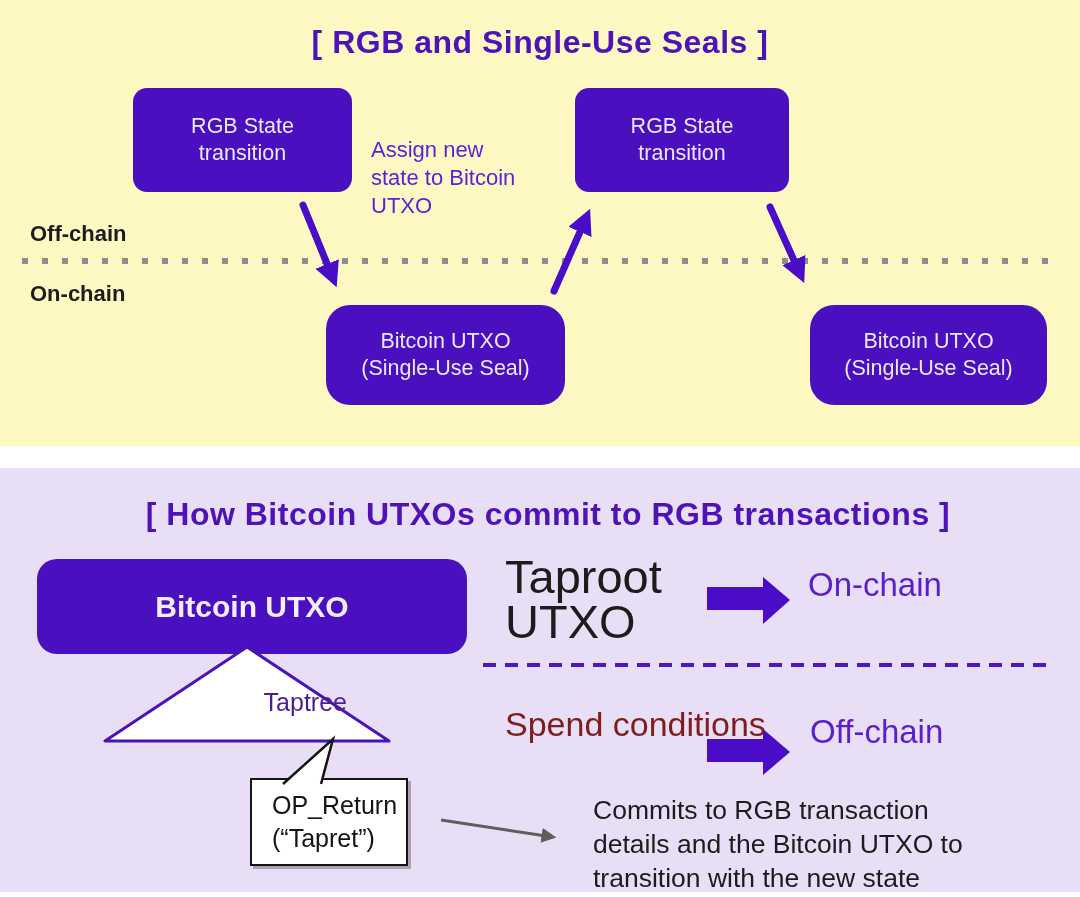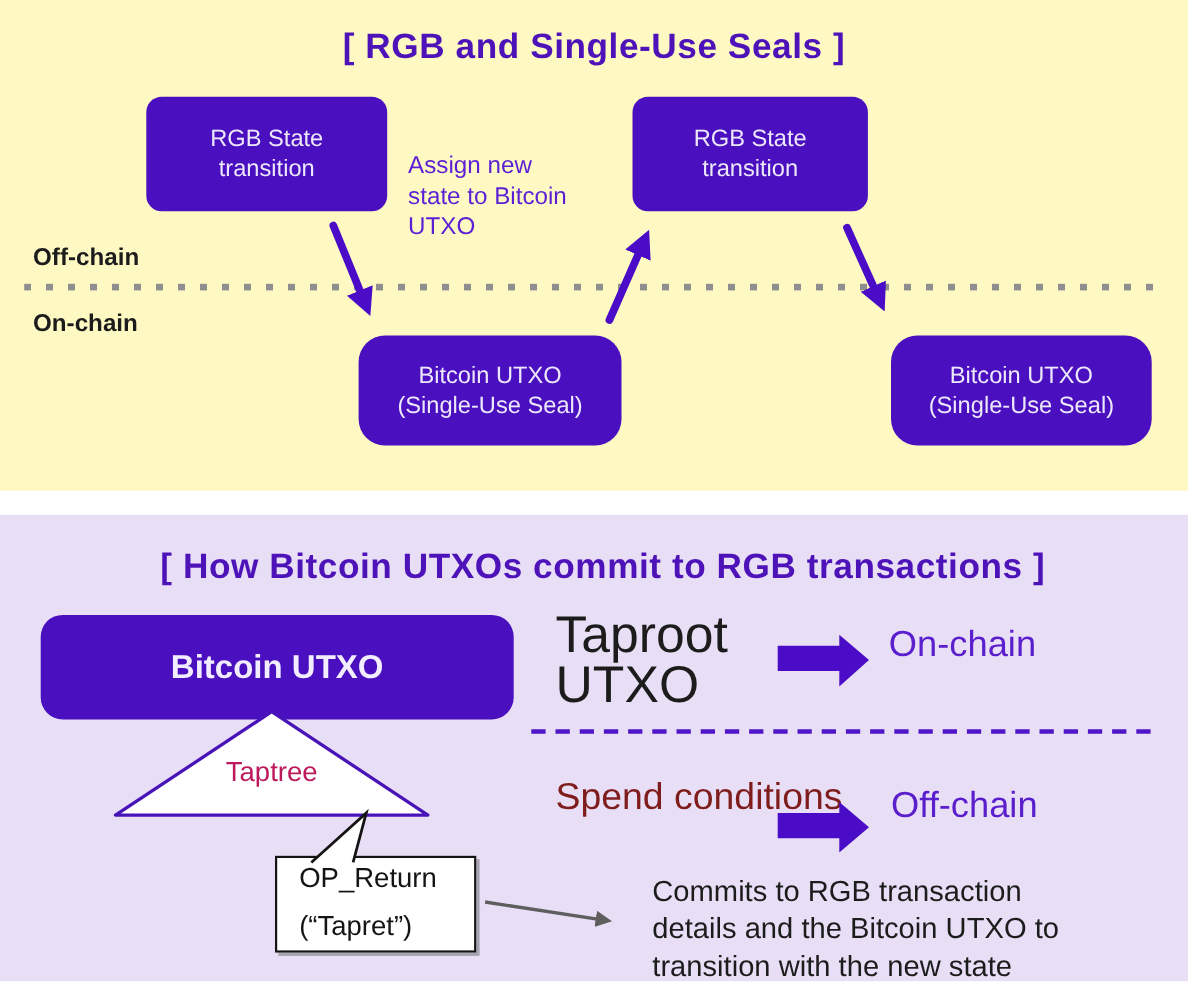--- a/index.html
+++ b/index.html
@@ -55,31 +55,31 @@
 
   
   .box-bitcoin-utxo{
     left:37px;top:91px;width:430px;height:95px;border-radius:20px;
     font-size:30px;font-weight:bold;color:#F2EDFF;z-index:2;
   }
   .lbl-taproot{left:505px;top:86px;font-size:47px;line-height:45px;color:#1C1C1C;}
   .lbl-onchain-b{left:808px;top:98px;font-size:33px;color:#5A1ECC;}
   .lbl-spendcond{left:505px;top:237px;font-size:34px;color:#7f1d1d;}
   .lbl-offchain-b{left:810px;top:245px;font-size:33px;color:#5A1ECC;}
-  .lbl-taptree{left:147px;top:220px;width:200px;text-align:center;
-    font-size:25px;color:#be185d;z-index:6;}
+  .lbl-taptree{left:147px;top:220px;width:200px;text-align:right;
+    font-size:25px;color:#4c1d95;z-index:6;}
 
   .op-bubble{
-    left:250px;top:310px;width:183px;height:88px;
+    left:250px;top:310px;width:158px;height:88px;
     background:#ffffff;border:2.5px solid #141414;
     box-shadow:3px 3px 0 rgba(90,90,90,0.45);
     box-sizing:border-box;
-    display:flex;flex-direction:column;justify-content:flex-end;
+    display:flex;flex-direction:column;justify-content:center;
     padding-left:20px;z-index:4;
-    font-size:25px;line-height:44px;color:#141414;
+    font-size:25px;line-height:33px;color:#141414;
   }
 
   .note-commits{left:593px;top:325px;font-size:26.5px;line-height:34px;color:#1C1C1C;}
 </style>
 </head>
 <body>
 
 <div class="panel panel-top">
 
   <div class="abs panel-title">[ RGB and Single-Use Seals ]</div>

